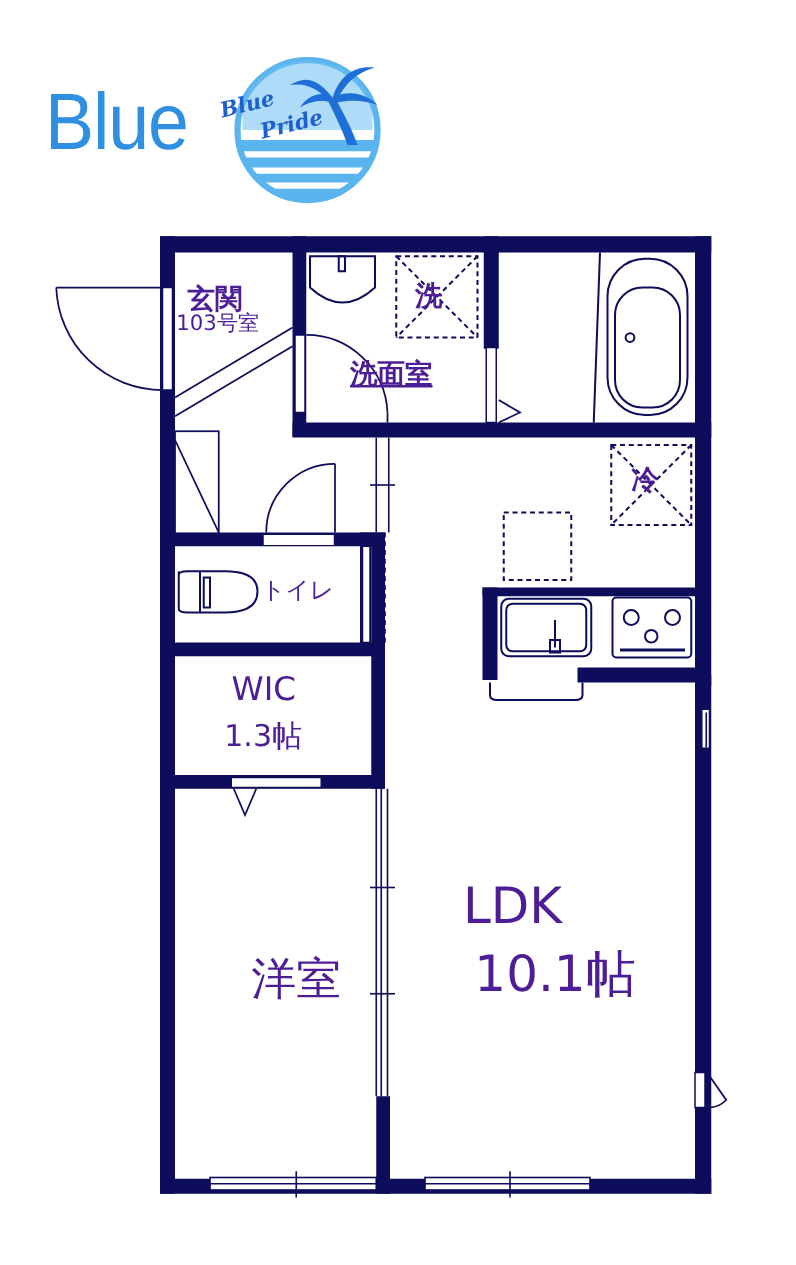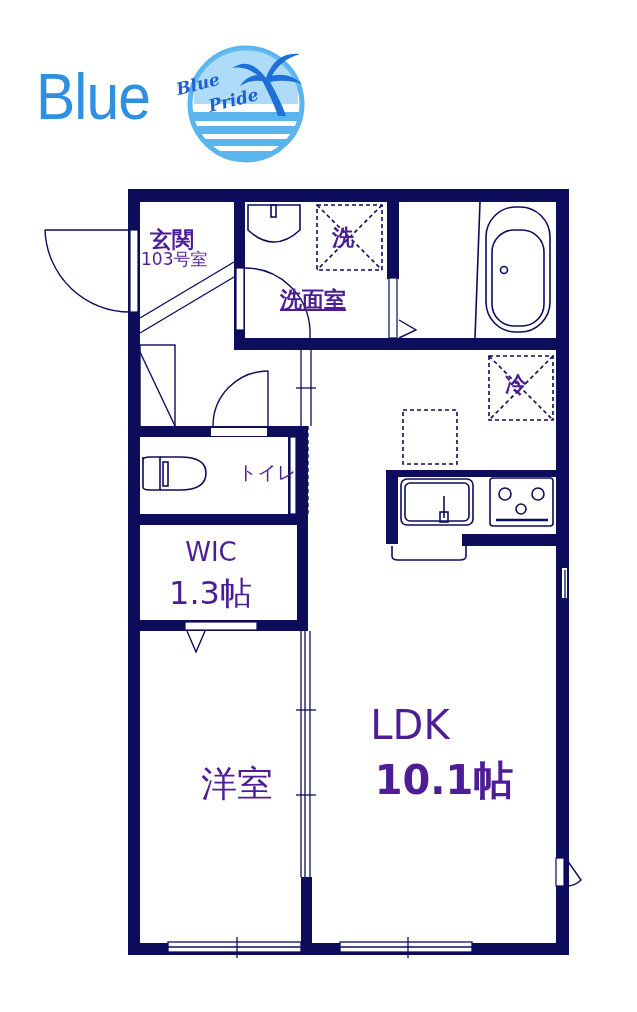--- a/index.html
+++ b/index.html
@@ -173,18 +173,18 @@
     <path d="M 160 457 L 180 457 Q 206 457 206 473 Q 206 490 180 490 L 160 490"></path>
     <rect x="163" y="462" width="5" height="24"></rect>
   </g>
 </svg>
 
 <div class="label" style="left:150px; top:228px; font-size:22px;">玄関</div>
 <div class="label" style="left:141px; top:250px; font-size:17px; font-weight:normal;">103号室</div>
 <div class="label" style="left:332px; top:226px; font-size:22px;">洗</div>
 <div class="label" style="left:280px; top:288px; font-size:22px;text-decoration:underline;">洗面室</div>
 <div class="label" style="left:505px; top:373px; font-size:22px;">冷</div>
-<div class="label" style="left:209px; top:462px; font-size:19px; font-weight:normal;margin-left:29px;">トイレ</div>
+<div class="label" style="left:209px; top:462px; font-size:19px; font-weight:normal;">トイレ</div>
 <div class="label" style="left:140px; top:538px; width:142px; font-size:26px; font-weight:normal;">WIC</div>
-<div class="label" style="left:140px; top:576px; width:141px; font-size:32px; font-weight:normal;">1.3帖</div>
+<div class="label" style="left:140px; top:576px; width:141px; font-size:24px; font-weight:normal;">1.3帖</div>
 <div class="label" style="left:140px; top:764px; width:194px; font-size:36px; font-weight:normal;">洋室</div>
 <div class="label" style="left:312px; top:703px; width:196px; font-size:40px; font-weight:normal;">LDK</div>
-<div class="label" style="left:312px; top:758px; width:264px; font-size:40px; font-weight:bold;">10.1帖</div>
+<div class="label" style="left:312px; top:758px; width:264px; font-size:40px; font-weight:normal;">10.1帖</div>
 
 </body></html>

